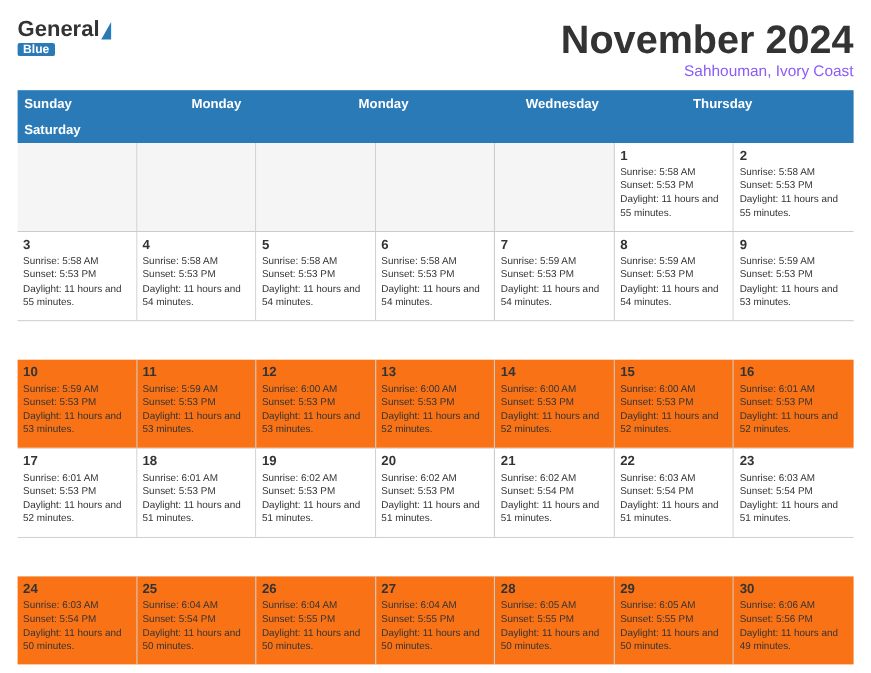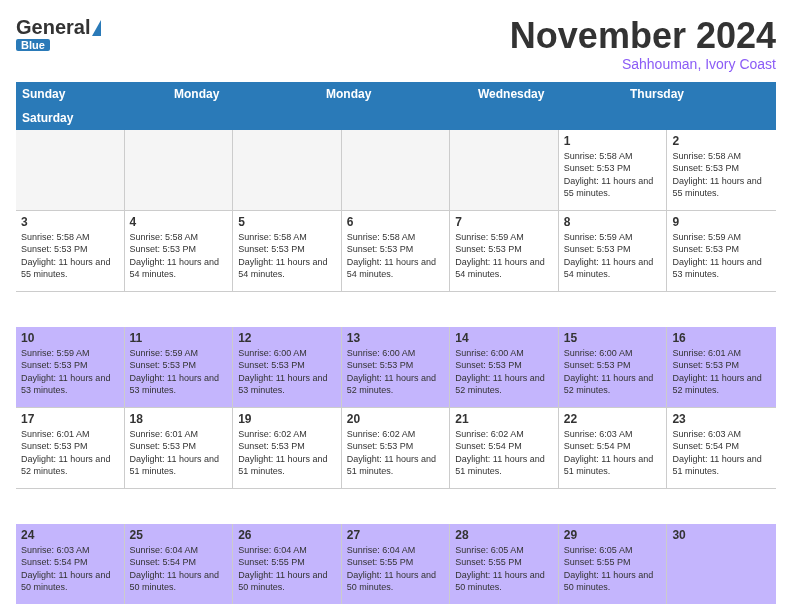--- a/index.html
+++ b/index.html
@@ -85,21 +85,21 @@
       vertical-align: top;
       min-height: 80px;
     }
     .cal-cell:last-child {
       border-right: none;
     }
     .cal-cell.empty {
       background: #f5f5f5;
     }
     .cal-cell.shaded {
-      background: #c4b5fd;
+      background: #f97316;
       margin-top: 35px;
     }
     .day-number {
       font-size: 12px;
       font-weight: bold;
       margin-bottom: 2px;
       display: block;
     }
     .cell-content {
       font-size: 9px;
@@ -262,17 +262,18 @@
           <div class="cal-cell shaded">
             <span class="day-number">28</span>
             <div class="cell-content">Sunrise: 6:05 AM<br>Sunset: 5:55 PM<br>Daylight: 11 hours and 50 minutes.</div>
           </div>
           <div class="cal-cell shaded">
             <span class="day-number">29</span>
             <div class="cell-content">Sunrise: 6:05 AM<br>Sunset: 5:55 PM<br>Daylight: 11 hours and 50 minutes.</div>
           </div>
           <div class="cal-cell shaded">
             <span class="day-number">30</span>
+            <div class="cell-content">Sunrise: 6:06 AM<br>Sunset: 5:56 PM<br>Daylight: 11 hours and 49 minutes.</div>
           </div>
         </div>
       </div>
   </div>
 </div>
 
 </body></html>

